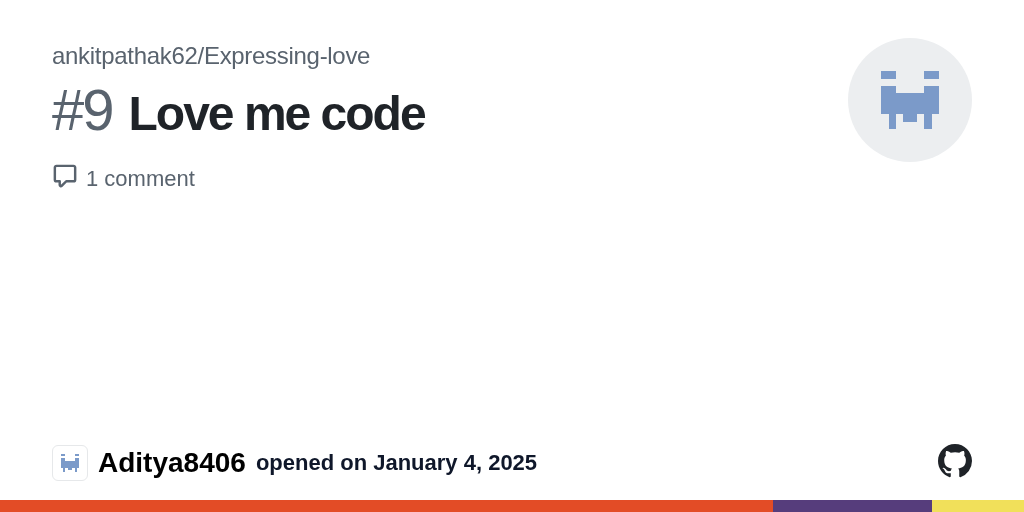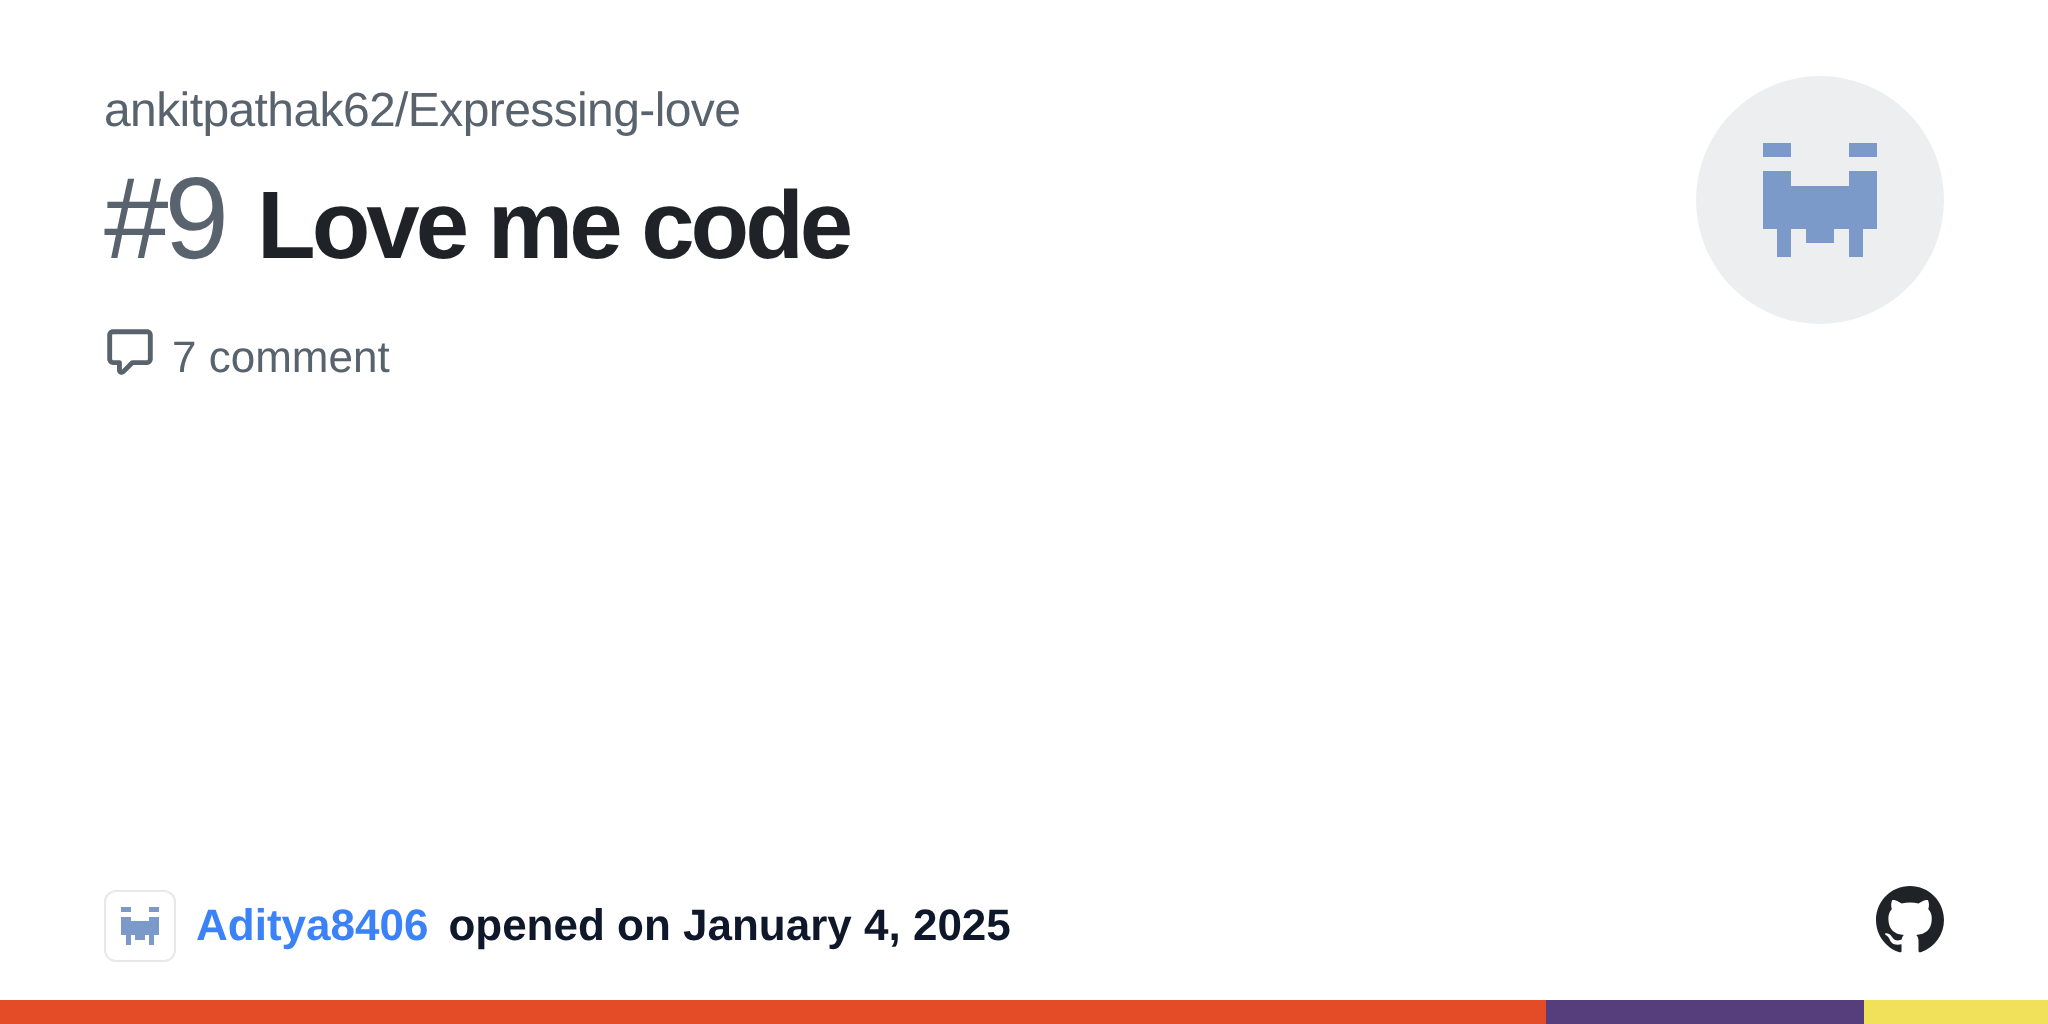--- a/index.html
+++ b/index.html
@@ -75,21 +75,21 @@
     width: 36px;
     height: 36px;
     border-radius: 6px;
     background: #ffffff;
     display: flex;
     align-items: center;
     justify-content: center;
     border: 1px solid #e6e8ea;
   }
   .avatar-small svg { width: 28px; height: 28px; }
-  .author-name { font-weight: 700; font-size: 22px; color: #3b82f6; }
+  .author-name { font-weight: 700; font-size: 28px; color: #000000; }
   .opened-text { font-size: 22px; color: #0f172a; font-weight: 700; }
   .gh-logo { color: #1f2328; }
   .stripe {
     position: absolute;
     bottom: 0; left: 0; right: 0;
     height: 12px;
     display: flex;
   }
   .stripe .s1 { background: #e34c26; flex: 0 0 75.5%; }
   .stripe .s2 { background: #563d7c; flex: 0 0 15.5%; }
@@ -105,21 +105,21 @@
       <div class="title-line">
         <span class="issue-hash">#9</span>
         <span class="issue-title">Love me code</span>
       </div>
       <div class="comments-row">
         <span>
           <svg width="26" height="26" viewBox="0 0 16 16" fill="#59636e">
               <path d="M1 2.75C1 1.784 1.784 1 2.75 1h10.5c.966 0 1.75.784 1.75 1.75v7.5A1.75 1.75 0 0 1 13.25 12H9.06l-2.573 2.573A1.458 1.458 0 0 1 4 13.543V12H2.75A1.75 1.75 0 0 1 1 10.25Zm1.75-.25a.25.25 0 0 0-.25.25v7.5c0 .138.112.25.25.25h2a.75.75 0 0 1 .75.75v2.19l2.72-2.72a.749.749 0 0 1 .53-.22h4.5a.25.25 0 0 0 .25-.25v-7.5a.25.25 0 0 0-.25-.25Z"></path>
             </svg>
         </span>
-        <span>7 comment</span>
+        <span>1 comment</span>
       </div>
     </div>
     <div class="avatar-large">
       <svg viewBox="0 0 12 12" shape-rendering="crispEdges">
         <g fill="#7b9ac9">
           <rect x="2" y="2" width="2" height="1"></rect>
           <rect x="8" y="2" width="2" height="1"></rect>
           <rect x="2" y="4" width="2" height="4"></rect>
           <rect x="8" y="4" width="2" height="4"></rect>
           <rect x="4" y="5" width="4" height="3"></rect>

